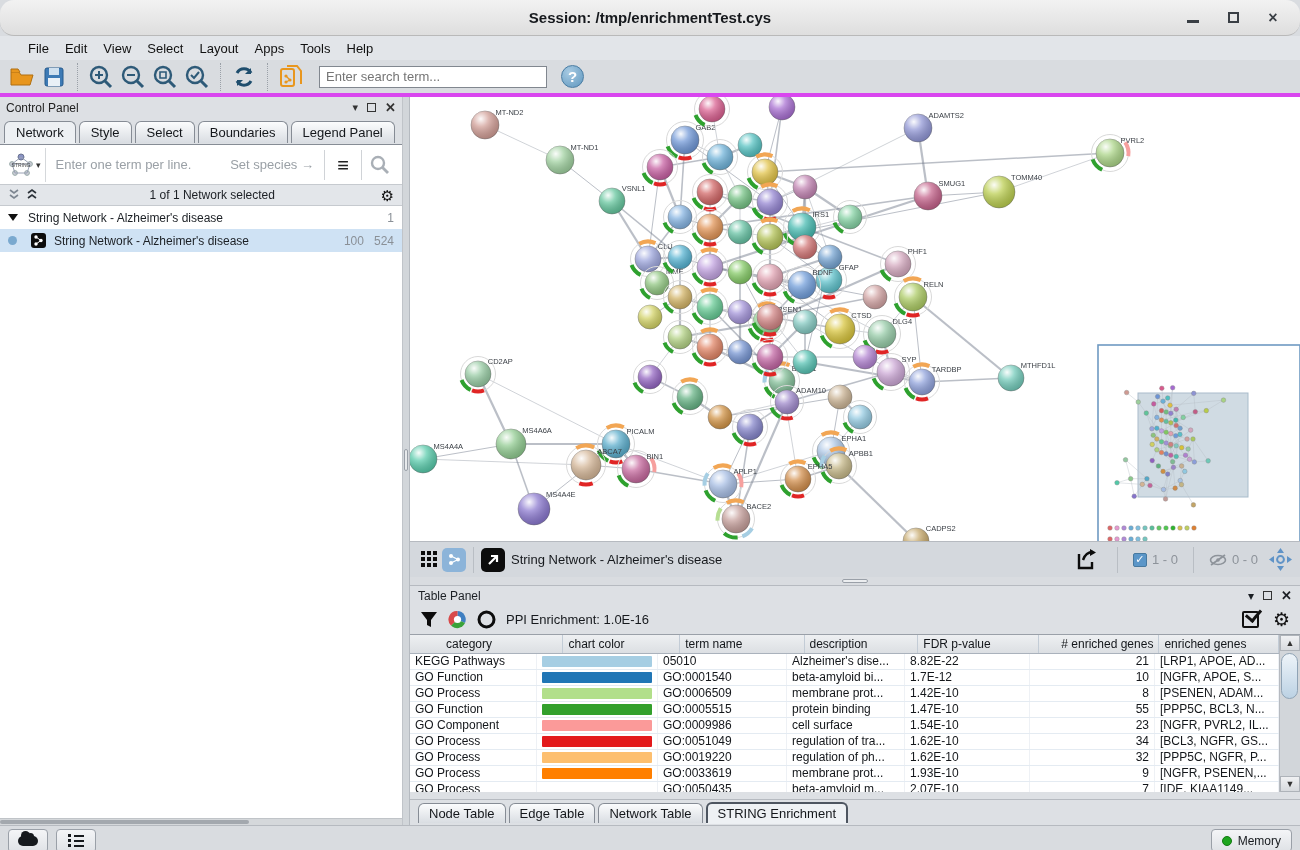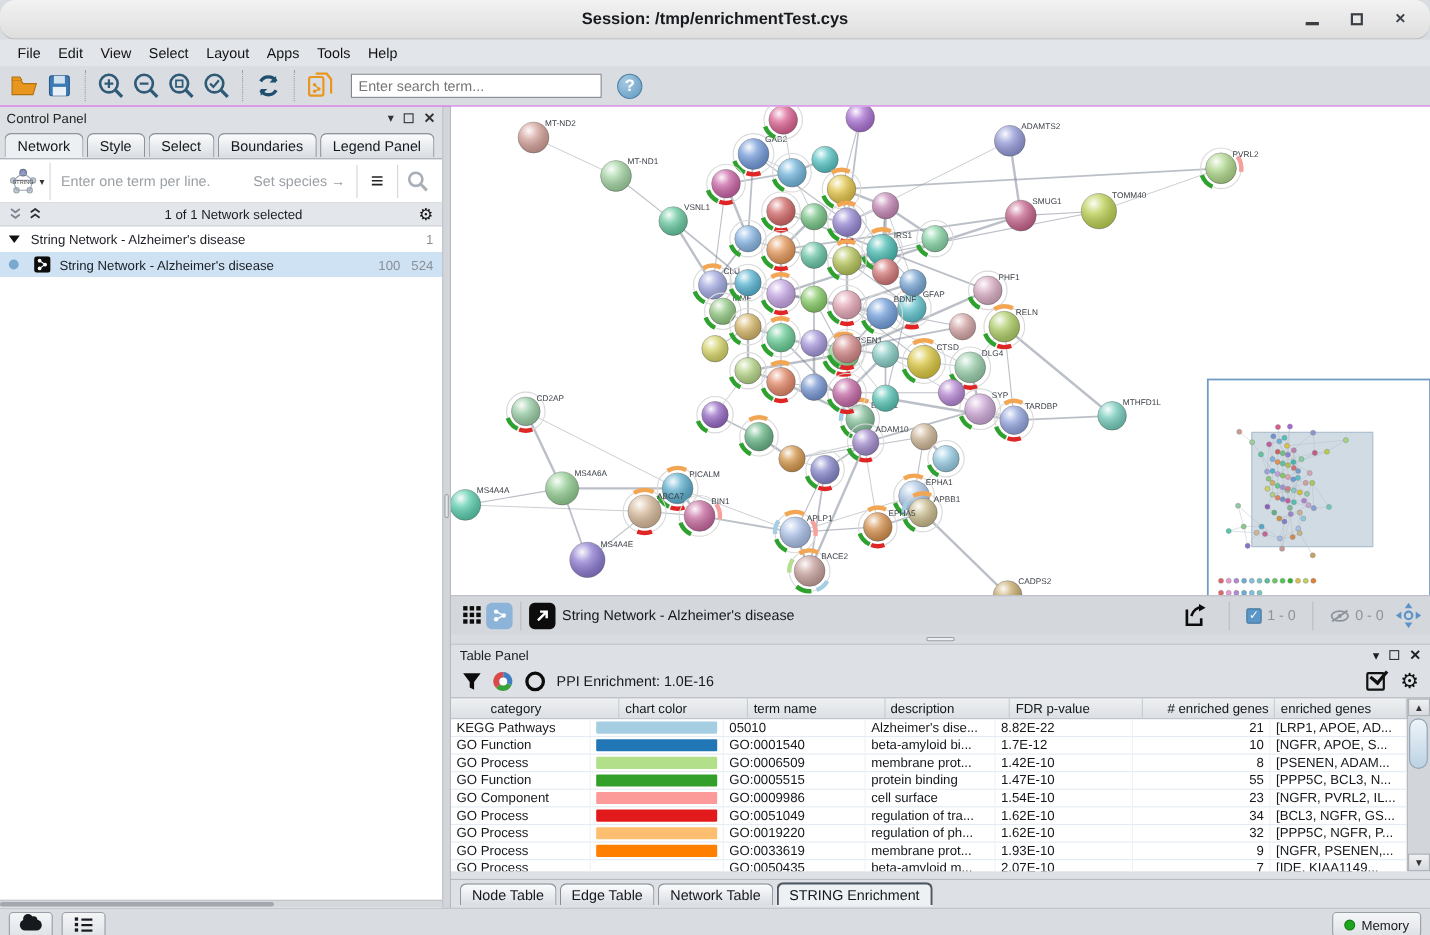--- a/index.html
+++ b/index.html
@@ -10,25 +10,25 @@
   .titlebar { height:36px; background:linear-gradient(#f2f2f2,#dedede); border-bottom:1px solid #b9b9b9;
               display:flex; align-items:center; position:relative;border-radius:14px; }
   .title-text { position:absolute; left:0; right:0; text-align:center; font-weight:bold; font-size:15px; color:#16191d; }
   .win-controls { margin-left:auto; display:flex; gap:14px; padding-right:14px; z-index:2; }
   .win-btn { width:26px; height:22px; display:flex; align-items:center; justify-content:center; color:#3a3f45; }
   .wb-min { width:12px; height:3px; background:#3a3f45; margin-top:8px; }
   .wb-max { width:11px; height:11px; border:2px solid #3a3f45; }
   .wb-close { font-size:16px; font-weight:bold; line-height:1; }
 
   
-  .menubar { height:24px; background:#e2e5e9; display:flex; align-items:center; padding-left:8px; }
+  .menubar { height:24px; background:#e2e5e9; display:flex; align-items:center; padding-left:20px; }
   .menu-item { font-size:13px; padding:2px 8px; color:#111; }
 
   
-  .toolbar { height:37px; background:#d9dce0; border-bottom:1px solid #d946ef; display:flex; align-items:center; padding-left:6px; }
+  .toolbar { height:37px; background:#d9dce0; border-bottom:4px solid #d946ef; display:flex; align-items:center; padding-left:6px; }
   .tb-sep { width:1px; height:28px; border-left:1px dotted #9aa0a8; margin:0 7px; }
   .tb-btn { width:32px; height:30px; display:flex; align-items:center; justify-content:center; border-radius:3px; }
   .search-box { margin-left:12px; width:228px; height:22px; border:1px solid #81878f; background:#fff; font-size:13px;
                 padding:0 6px; font-family:"Liberation Sans",sans-serif; color:#111; }
   .help-btn { margin-left:14px; width:23px; height:23px; border-radius:50%;
               background:radial-gradient(circle at 35% 30%, #a8cbe3, #5f97bf); border:1px solid #4a7da3;
               color:#fff; font-weight:bold; font-size:15px; display:flex; align-items:center; justify-content:center; }
 
   
   .main { display:flex; height:728px; }

